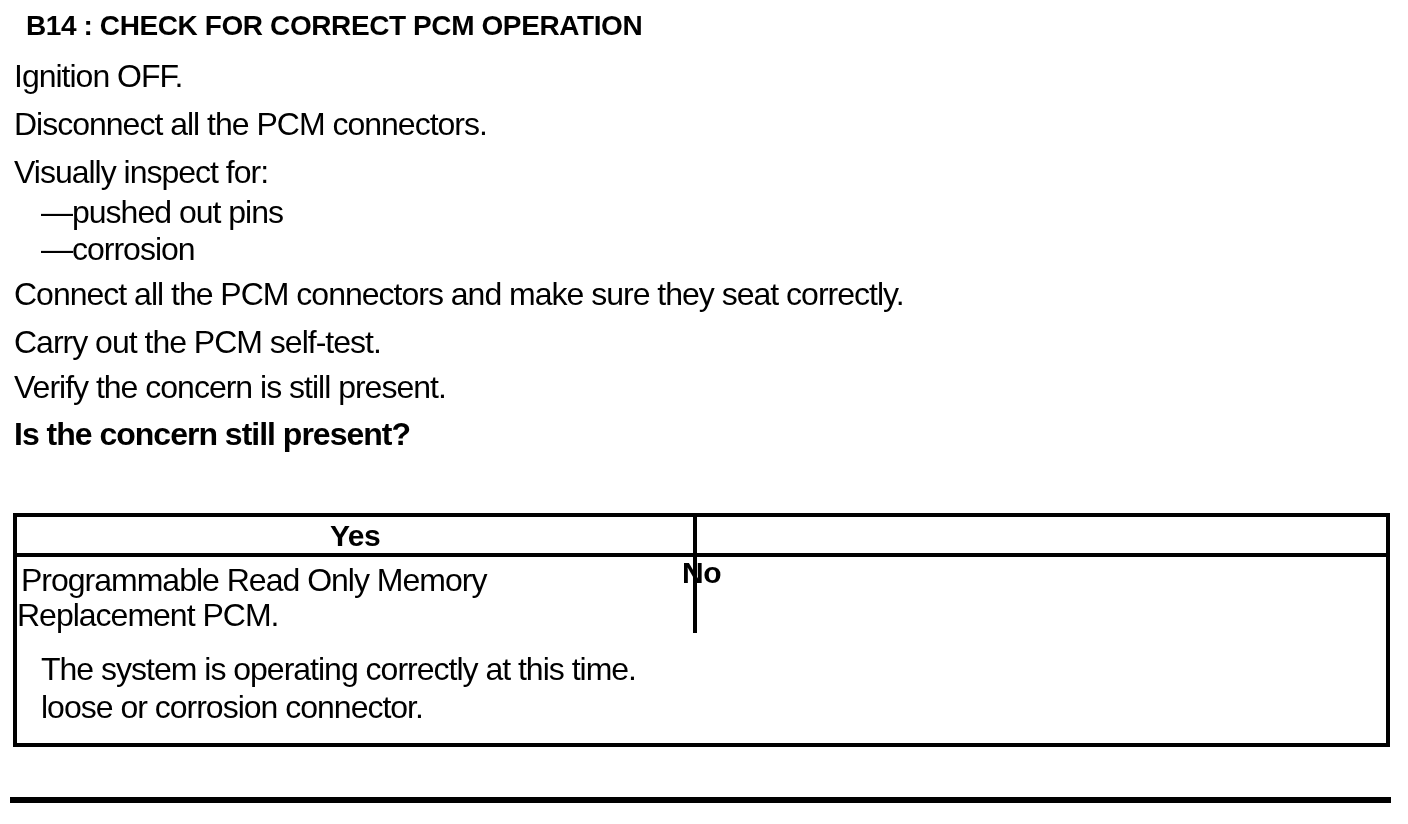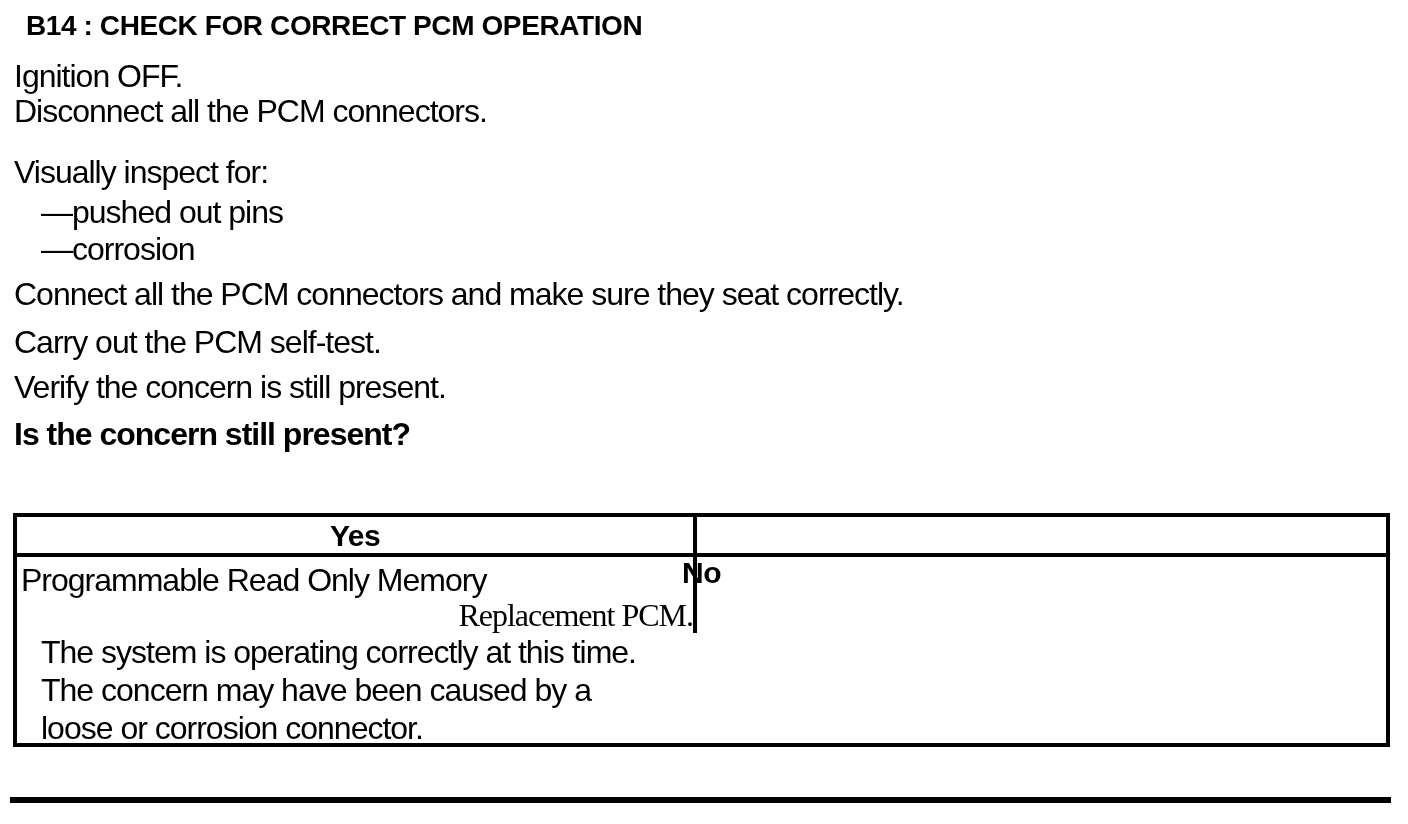--- a/index.html
+++ b/index.html
@@ -72,42 +72,41 @@
     letter-spacing: -1px;
     line-height: 35px;
     white-space: pre;
     padding-left: 4px;
   }
   .cell-no .tline {
     line-height: 38px;
     padding-left: 24px;
   }
   .tline.centered {
-    text-align: right;
+    text-align: left;
     padding-left: 0;
-    font-family: Liberation Serif, serif;
   }
   .bottom-rule {
     left: 10px;
     top: 797px;
     width: 1381px;
     height: 6px;
     background: #000000;
   }
 </style>
 </head>
 <body>
 
 <div>
 
   <div class="abs doc-title">B14 : CHECK FOR CORRECT PCM OPERATION</div>
 
   <div class="abs para" style="top:58px">Ignition OFF.</div>
 
-  <div class="abs para" style="top:93px">Disconnect all the PCM connectors.</div>
+  <div class="abs para" style="top:106px">Disconnect all the PCM connectors.</div>
 
   <div class="abs para" style="top:154px">Visually inspect for:</div>
 
   <div class="abs para indent" style="top:194px">—pushed out pins</div>
 
   <div class="abs para indent" style="top:231px">—corrosion</div>
 
   <div class="abs para" style="top:276px">Connect all the PCM connectors and make sure they seat correctly.</div>
 
   <div class="abs para" style="top:324px">Carry out the PCM self-test.</div>
@@ -121,21 +120,20 @@
       <div class="yes-col th">Yes</div>
       <div class="no-col th">No</div>
     </div>
     <div class="trow tbody-row">
       <div class="yes-col cell-yes">
         <div class="tline">Programmable Read Only Memory</div>
         <div class="tline centered">Replacement PCM.</div>
       </div>
       <div class="no-col cell-no">
         <div class="tline">The system is operating correctly at this time.</div>
-        <div class="tline">The concern may have been caused by a</div>
         <div class="tline">loose or corrosion connector.</div>
       </div>
     </div>
   </div>
 
   <div class="abs bottom-rule"></div>
 
 </div>
 
 </body></html>

